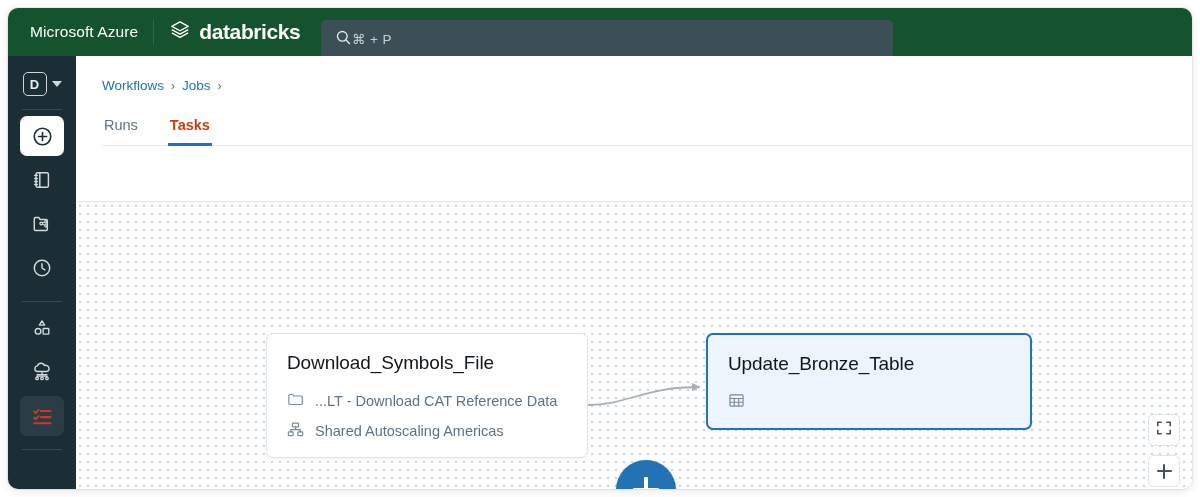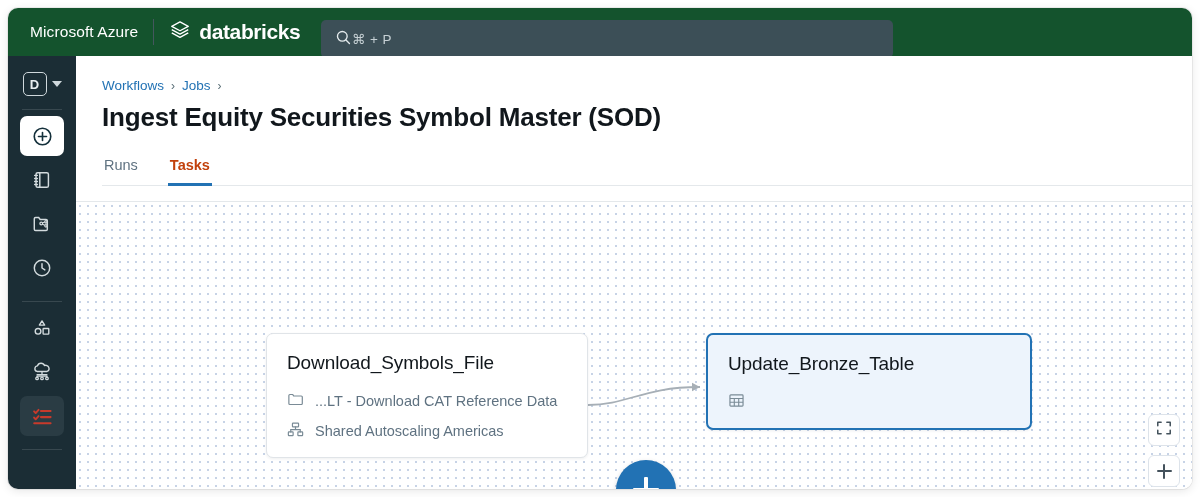--- a/index.html
+++ b/index.html
@@ -255,21 +255,20 @@
 
   <div class="content">
 
     <div class="crumbs">
       <a>Workflows</a>
       <span class="crumb-sep">›</span>
       <a>Jobs</a>
       <span class="crumb-sep">›</span>
     </div>
 
-    <h1 class="page-title">Ingest Equity Securities Symbol Master (SOD)</h1>
 
     <div class="tabs">
       <div class="tab">Runs</div>
       <div class="tab active">Tasks</div>
     </div>
 
     <div class="canvas">
 
       <svg class="edge-svg">
         <path d="M512 203 C 552 203, 566 185, 624 185" stroke="#A7AFB6" stroke-width="1.8" fill="none"></path>

